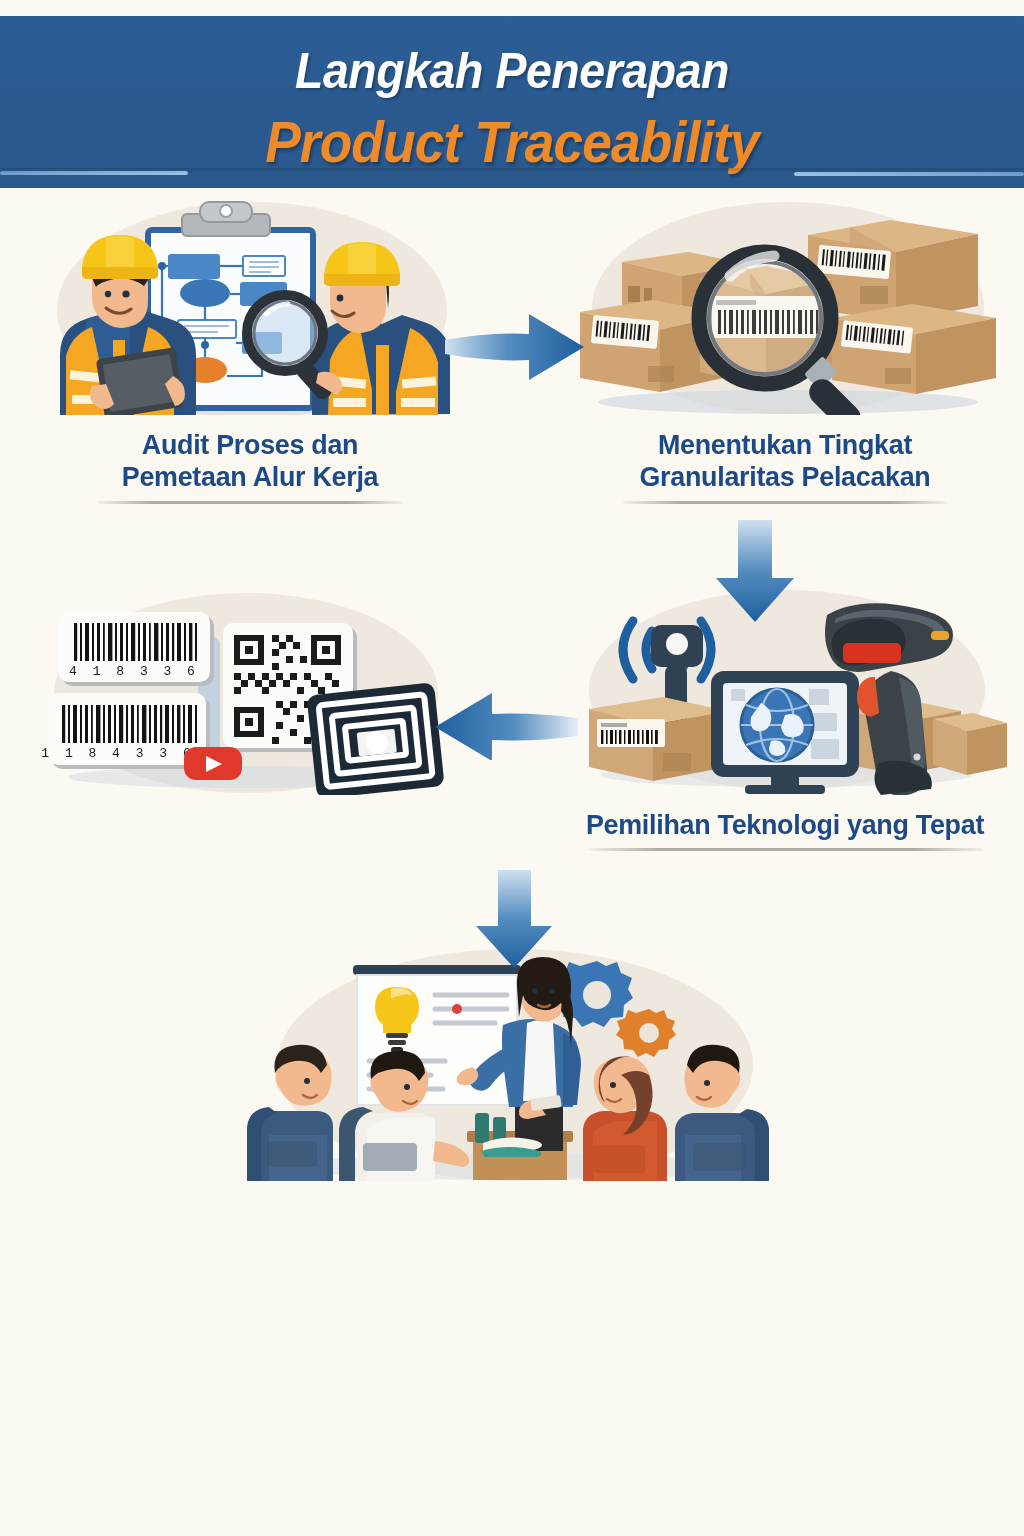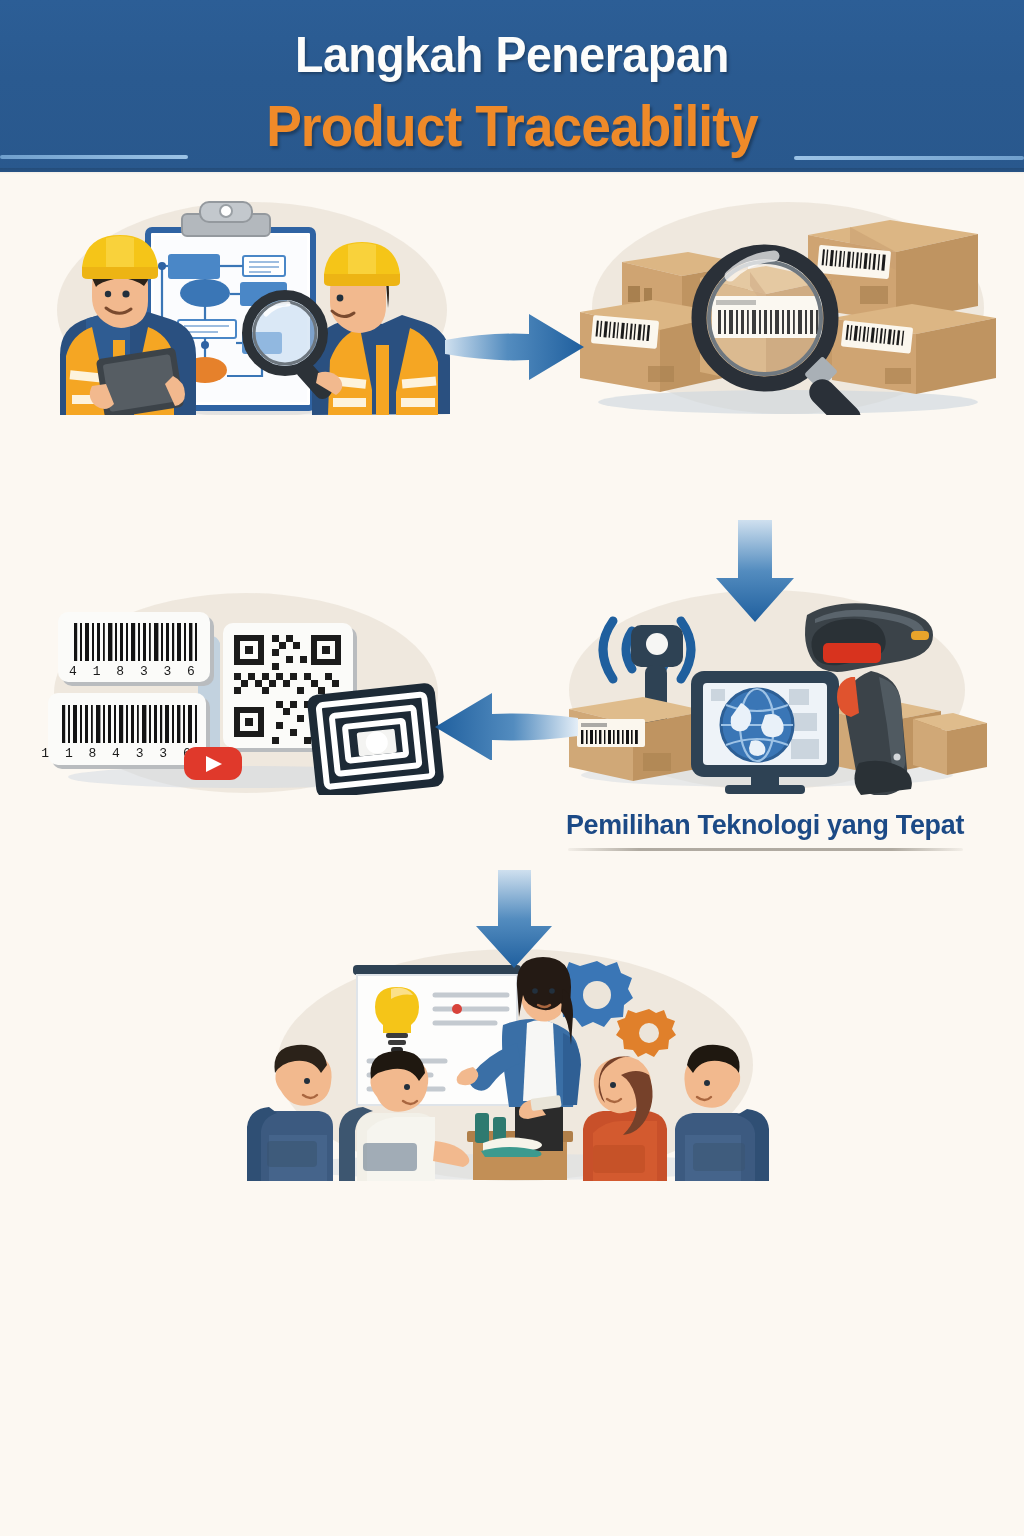--- a/index.html
+++ b/index.html
@@ -6,23 +6,24 @@
   html, body {
     width: 1024px; height: 1536px;
     background: #fcf8f2;
     font-family: "Liberation Sans", sans-serif;
     overflow: hidden;
   }
   #page { position: relative; width: 1024px; height: 1536px; background: #fcf8f2; }
 
   
   .header {
-    position: absolute; left: 0; top: 0; width: 1024px; height: 172px;
+    position: absolute; left: 0; top: 16px; width: 1024px; height: 172px;
     background: linear-gradient(180deg,#2c5e96 0%,#2a5a90 45%,#29588d 100%);
     overflow: hidden;
+    font-style: italic;
   }
   .header-title {
     position: absolute; top: 26px; left: 0; width: 1024px; text-align: center;
     color: #fdfdfb; font-weight: bold; font-size: 50px; letter-spacing: -0.5px;
     font-family: "Liberation Sans", sans-serif;
     text-shadow: 2px 2px 3px rgba(0,0,0,0.28);
     transform: scaleX(0.93);
   }
   .header-sub {
     position: absolute; top: 92px; left: 0; width: 1024px; text-align: center;
@@ -61,21 +62,21 @@
     margin: 7px auto 0;
     height: 3px;
     background: linear-gradient(90deg, rgba(190,184,174,0.15), rgba(163,157,147,0.85) 18%, rgba(163,157,147,0.85) 82%, rgba(190,184,174,0.15));
     border-radius: 2px;
   }
 
   
   #step1 { left: 30px; top: 190px; width: 440px; }
   #step2 { left: 560px; top: 190px; width: 450px; }
   #step3 { left: 18px; top: 585px; width: 450px; }
-  #step4 { left: 535px; top: 585px; width: 460px; }
+  #step4 { left: 555px; top: 585px; width: 460px; }
   #step5 { left: 245px; top: 945px; width: 540px; }
 
   #step1 .caption, #step2 .caption { font-size: 28px; }
   #step3 .caption, #step4 .caption, #step5 .caption { font-size: 28px; }
 
   #step1 .cap-rule { width: 305px; }
   #step2 .cap-rule { width: 325px; }
   #step3 .cap-rule { width: 360px; }
   #step4 .cap-rule { width: 395px; }
   #step5 .cap-rule { width: 490px; }
@@ -196,20 +197,27 @@
           <g>
             <circle cx="255" cy="143" r="38" fill="#bfd7ee" opacity="0.55"></circle>
             <circle cx="255" cy="143" r="38" fill="none" stroke="#2c3238" stroke-width="10"></circle>
             <circle cx="255" cy="143" r="31" fill="none" stroke="#6d767e" stroke-width="3"></circle>
             <path d="M236 124 q10-10 22-10" stroke="#ffffff" stroke-width="5" fill="none" stroke-linecap="round" opacity="0.85"></path>
             <rect x="275" y="168" width="18" height="44" rx="8" fill="#2c3238" transform="rotate(-42 284 190)"></rect>
           </g>
           <path d="M288 183 q14-4 22 6 q6 9-4 16 l-20-12 Z" fill="#f2b98e"></path>
         </g>
       </svg>
+    </div>
+    <div class="cap-wrap">
+      <div class="caption">
+        <div>Audit Proses dan</div>
+        <div>Pemetaan Alur Kerja</div>
+      </div>
+      <div class="cap-rule"></div>
     </div>
   </div>
 
   <div class="step" id="step2">
     <div class="illus">
       <svg width="450" height="225" viewBox="0 0 450 225">
         <ellipse cx="228" cy="118" rx="196" ry="106" fill="#ece5da" opacity="0.85"></ellipse>
         <ellipse cx="228" cy="212" rx="190" ry="12" fill="#ccd5de" opacity="0.6"></ellipse>
 
         <g>
@@ -324,20 +332,27 @@
 
         <g>
           <circle cx="205" cy="128" r="66" fill="#ffffff" opacity="0.18"></circle>
           <circle cx="205" cy="128" r="66" fill="none" stroke="#2a3038" stroke-width="15"></circle>
           <circle cx="205" cy="128" r="56" fill="none" stroke="#6f7880" stroke-width="4"></circle>
           <path d="M170 86 q18-18 44-20" stroke="#ffffff" stroke-width="11" fill="none" stroke-linecap="round" opacity="0.7"></path>
           <rect x="248" y="172" width="26" height="22" rx="3" fill="#a9b0b6" transform="rotate(-45 261 183)"></rect>
           <rect x="262" y="184" width="26" height="62" rx="13" fill="#2a3038" transform="rotate(-45 275 215)"></rect>
         </g>
       </svg>
+    </div>
+    <div class="cap-wrap">
+      <div class="caption">
+        <div>Menentukan Tingkat</div>
+        <div>Granularitas Pelacakan</div>
+      </div>
+      <div class="cap-rule"></div>
     </div>
   </div>
 
   <div class="step" id="step3">
     <div class="illus">
       <svg width="450" height="210" viewBox="0 0 450 210">
         <ellipse cx="228" cy="108" rx="192" ry="100" fill="#ece5da" opacity="0.85"></ellipse>
         <path d="M180 58 q16-14 22 0 l0 130 q-10 12-22 0 Z" fill="#9cc0e0" opacity="0.55"></path>
         <ellipse cx="228" cy="192" rx="178" ry="11" fill="#cfd8e1" opacity="0.5"></ellipse>
 

